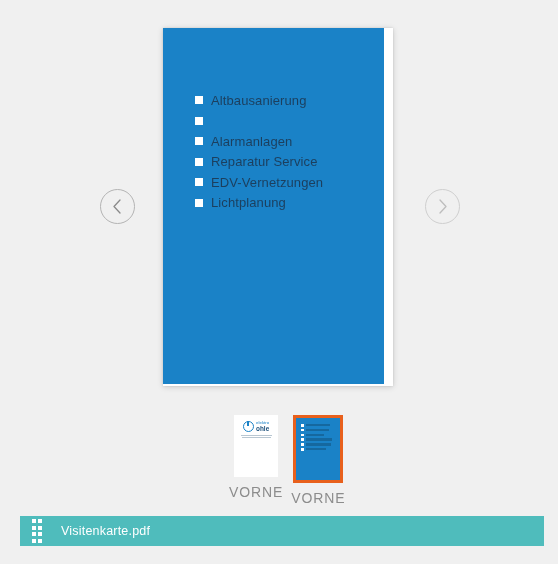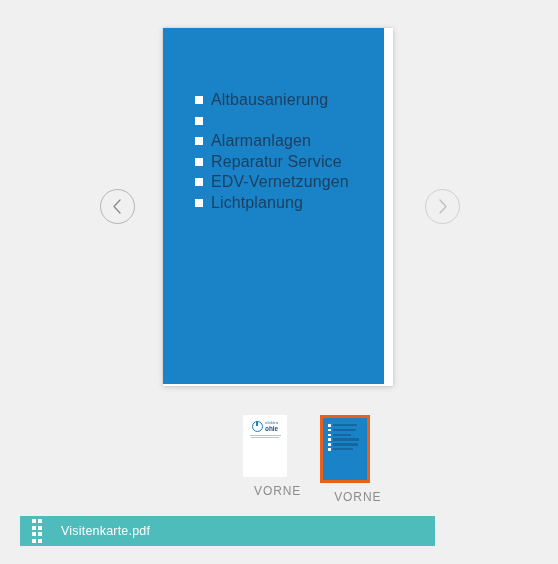--- a/index.html
+++ b/index.html
@@ -58,21 +58,21 @@
     white-space: nowrap;
   }
   #card-list li .bullet {
     width: 8px;
     height: 8px;
     background: #ffffff;
     flex: 0 0 auto;
     margin-right: 8px;
   }
   #card-list li .lbl {
-    font-size: 16px;
+    font-size: 13px;
     color: #1c3f5e;
     letter-spacing: 0.1px;
     line-height: 1;
   }
 
   
   .nav-arrow {
     position: absolute;
     top: 189px;
     width: 35px;
@@ -118,25 +118,24 @@
     background: #ffffff;
     position: relative;
     overflow: hidden;
   }
   .thumb-box.selected {
     border: 3px solid #e8601c;
     width: 50px;
     height: 68px;
   }
   .thumb-cell .caption {
-    font-size: 12px;
+    font-size: 14px;
     color: #8c8c8c;
     letter-spacing: 0.9px;
     margin-top: 7px;
-    margin-left: 25px;
   }
   #thumb-gap { width: 8px; }
 
   
   .tb-front { padding: 4px 4px 3px 4px; }
   .tb-front .t-logo {
     display: flex;
     align-items: center;
     justify-content: center;
     gap: 2px;
@@ -196,21 +195,21 @@
   .tb-back .mini-txt {
     height: 2.4px;
     background: #15689f;
   }
 
   
   #file-bar {
     position: absolute;
     left: 20px;
     top: 516px;
-    width: 415px;
+    width: 524px;
     height: 30px;
     background: #4fbcbc;
     display: flex;
     align-items: center;
   }
   #drag-handle {
     width: 22px;
     height: 30px;
     margin-left: 6px;
     display: grid;

